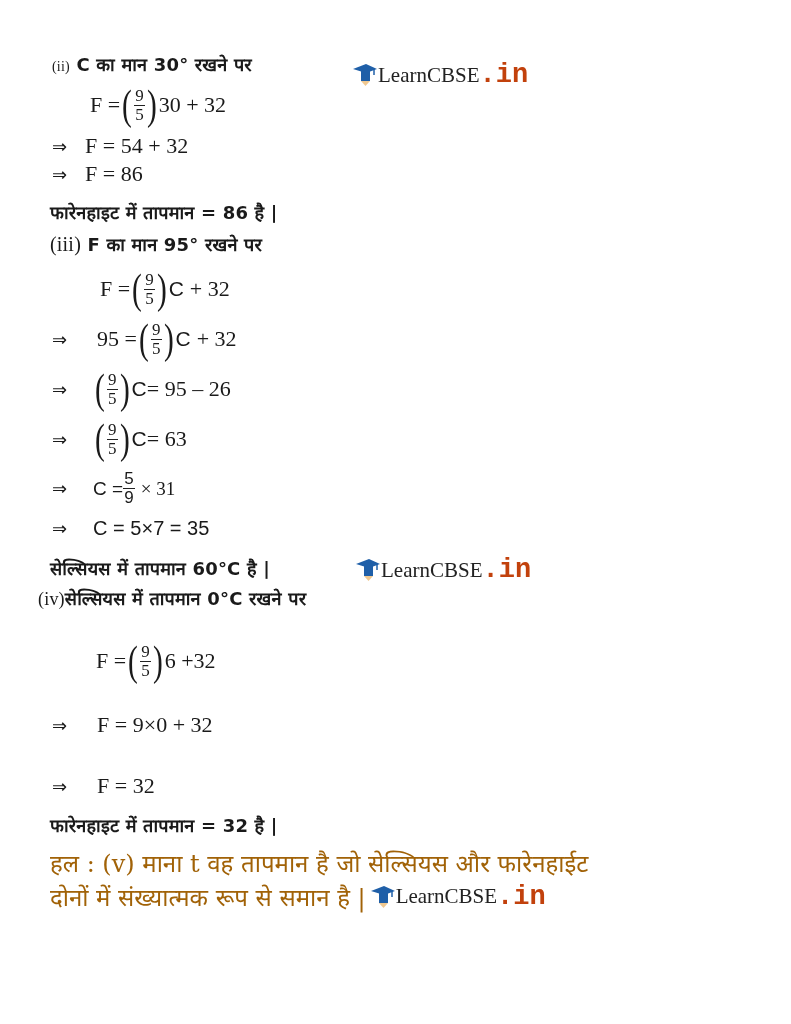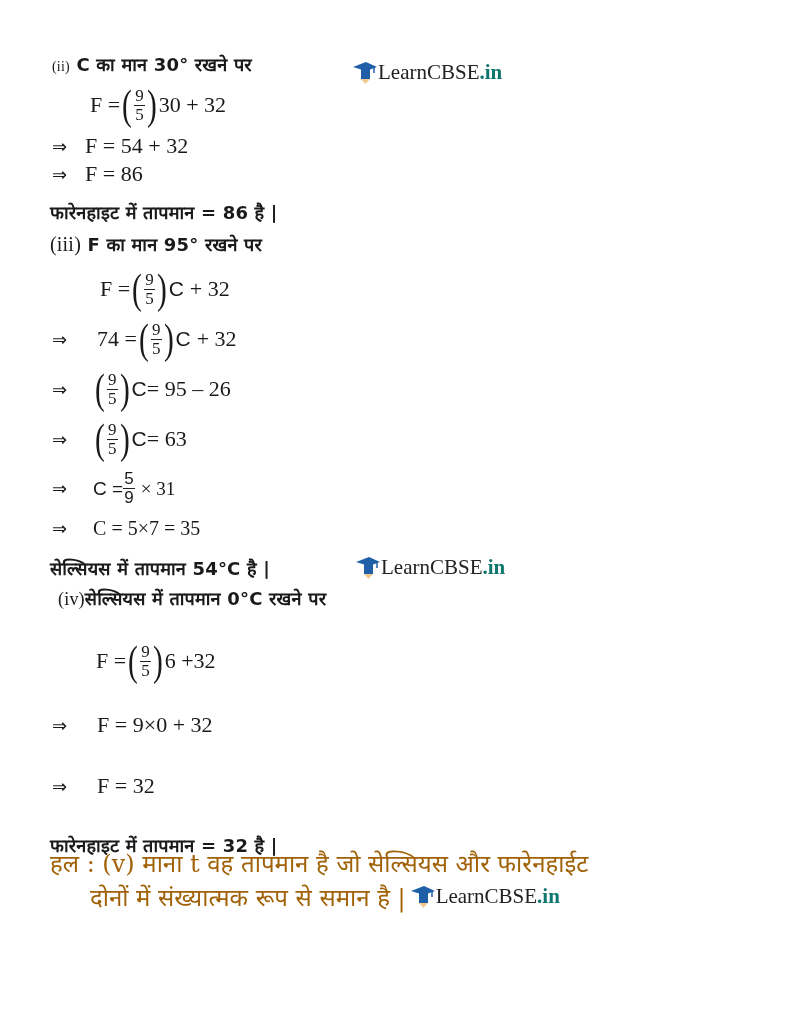--- a/index.html
+++ b/index.html
@@ -3,32 +3,32 @@
 <meta charset="utf-8">
 <style>
   html, body { margin: 0; padding: 0; }
   body {
     width: 791px; height: 1024px; background: #ffffff; position: relative;
     overflow: hidden; color: #1a1a1a;
   }
   .abs { position: absolute; white-space: nowrap; }
   .hi { font-family: "DejaVu Sans", sans-serif; font-weight: bold; font-size: 18px; letter-spacing: 0.2px; }
   .serif { font-family: "Liberation Serif", "DejaVu Serif", serif; }
-  .sans { font-family: Liberation Serif, serif; }
+  .sans { font-family: Liberation Sans, sans-serif; }
   .math { font-family: "Liberation Serif", "DejaVu Serif", serif; font-size: 22px; display: flex; align-items: center; }
   .arrow { font-family: "DejaVu Sans", sans-serif; font-size: 18px; }
   .frac { display: inline-flex; align-items: center; }
   .paren { font-size: 42px; font-weight: 300; transform: scaleX(0.7); line-height: 1; display: inline-block; }
   .fr { display: inline-flex; flex-direction: column; align-items: center; font-size: 17px; line-height: 18px; }
   .fr .num { border-bottom: 1px solid #222; padding: 0 1px; }
   .sp { display: inline-block; width: 6px; }
   .C { font-family: "Liberation Sans", sans-serif; font-size: 21px; }
   .logo { display: flex; align-items: center; }
   .logo .learn { font-family: "Liberation Serif", "DejaVu Serif", serif; font-size: 21px; color: #222; }
-  .logo .tld { font-family: Liberation Serif, serif; font-weight: bold; font-size: 21px; color: #0f766e; }
+  .logo .tld { font-family: Liberation Mono, monospace; font-weight: bold; font-size: 27px; color: #c2410c; }
   .body-hi { font-family: "DejaVu Serif", "Liberation Serif", serif; font-size: 24px; font-weight: normal; color: #a16207; }
 </style>
 </head>
 <body>
 
 <div class="abs hi" style="left:52px;top:52px;">
   <span class="serif" style="font-weight:normal;font-size:14px;">(ii)</span>
   <span>C का मान 30° रखने पर</span>
 </div>
 
@@ -82,21 +82,21 @@
       </span>
       <span class="paren">)</span>
     </span>
   <span class="C">C</span>
     <span class="sp"></span>
   <span>+ 32</span>
 </div>
 <div class="abs math" style="left:52px;top:318px;">
   <span class="arrow">⇒</span>
     <span class="sp" style="width:30px"></span>
-  <span>74 =</span>
+  <span>95 =</span>
   <span class="frac">
       <span class="paren">(</span>
       <span class="fr">
         <span class="num">9</span>
         <span>5</span>
       </span>
       <span class="paren">)</span>
     </span>
   <span class="C">C</span>
     <span class="sp"></span>
@@ -140,33 +140,33 @@
     </span>
     <span class="sp"></span>
   <span>× 31</span>
 </div>
 <div class="abs math" style="left:52px;top:517px;font-size:20px;">
   <span class="arrow">⇒</span>
     <span class="sp" style="width:26px"></span>
   <span class="sans">C = 5×7 = 35</span>
 </div>
 
-<div class="abs hi" style="left:50px;top:556px;">सेल्सियस में तापमान 54°C है |</div>
+<div class="abs hi" style="left:50px;top:556px;">सेल्सियस में तापमान 60°C है |</div>
 <div class="abs logo" style="left:355px;top:555px;">
   <svg width="26" height="24" viewBox="0 0 26 24">
     <polygon points="1,6 14,1 25,6 14,10" fill="#1f5fa8"></polygon>
     <rect x="9" y="8" width="9" height="10" fill="#1f5fa8"></rect>
     <polygon points="9,18 18,18 13.5,23" fill="#f0c890"></polygon>
     <line x1="22" y1="6" x2="22" y2="12" stroke="#1f5fa8" stroke-width="1.5"></line>
   </svg>
   <span class="learn">LearnCBSE</span>
     <span class="tld">.in</span>
 </div>
 
-<div class="abs hi" style="left:58px;top:586px;text-align:center;">
+<div class="abs hi" style="left:38px;top:586px;text-align:center;">
   <span class="serif" style="font-weight:normal;font-size:18px;">(iv)</span><span>सेल्सियस में तापमान 0°C रखने पर</span>
 </div>
 
 <div class="abs math" style="left:96px;top:640px;">
   <span>F =</span>
   <span class="frac">
       <span class="paren">(</span>
       <span class="fr">
         <span class="num">9</span>
         <span>5</span>
@@ -178,24 +178,24 @@
 <div class="abs math" style="left:52px;top:712px;">
   <span class="arrow">⇒</span>
     <span class="sp" style="width:30px"></span>
   <span>F = 9×0 + 32</span>
 </div>
 <div class="abs math" style="left:52px;top:773px;">
   <span class="arrow">⇒</span>
     <span class="sp" style="width:30px"></span>
   <span>F = 32</span>
 </div>
-<div class="abs hi" style="left:50px;top:813px;margin-top:20px;">फारेनहाइट में तापमान = 32 है |</div>
+<div class="abs hi" style="left:50px;top:813px;">फारेनहाइट में तापमान = 32 है |</div>
 
 <div class="abs body-hi" style="left:50px;top:846px;">हल : (v) माना t वह तापमान है जो सेल्सियस और फारेनहाईट</div>
-<div class="abs" style="left:50px;top:880px;display:flex;align-items:center;margin-left:40px;">
+<div class="abs" style="left:50px;top:880px;display:flex;align-items:center;">
   <span class="body-hi">दोनों में संख्यात्मक रूप से समान है |</span>
   <span class="logo" style="margin-left:4px;">
     <svg width="26" height="24" viewBox="0 0 26 24">
       <polygon points="1,6 14,1 25,6 14,10" fill="#1f5fa8"></polygon>
       <rect x="9" y="8" width="9" height="10" fill="#1f5fa8"></rect>
       <polygon points="9,18 18,18 13.5,23" fill="#f0c890"></polygon>
       <line x1="22" y1="6" x2="22" y2="12" stroke="#1f5fa8" stroke-width="1.5"></line>
     </svg>
     <span class="learn">LearnCBSE</span>
       <span class="tld">.in</span>

